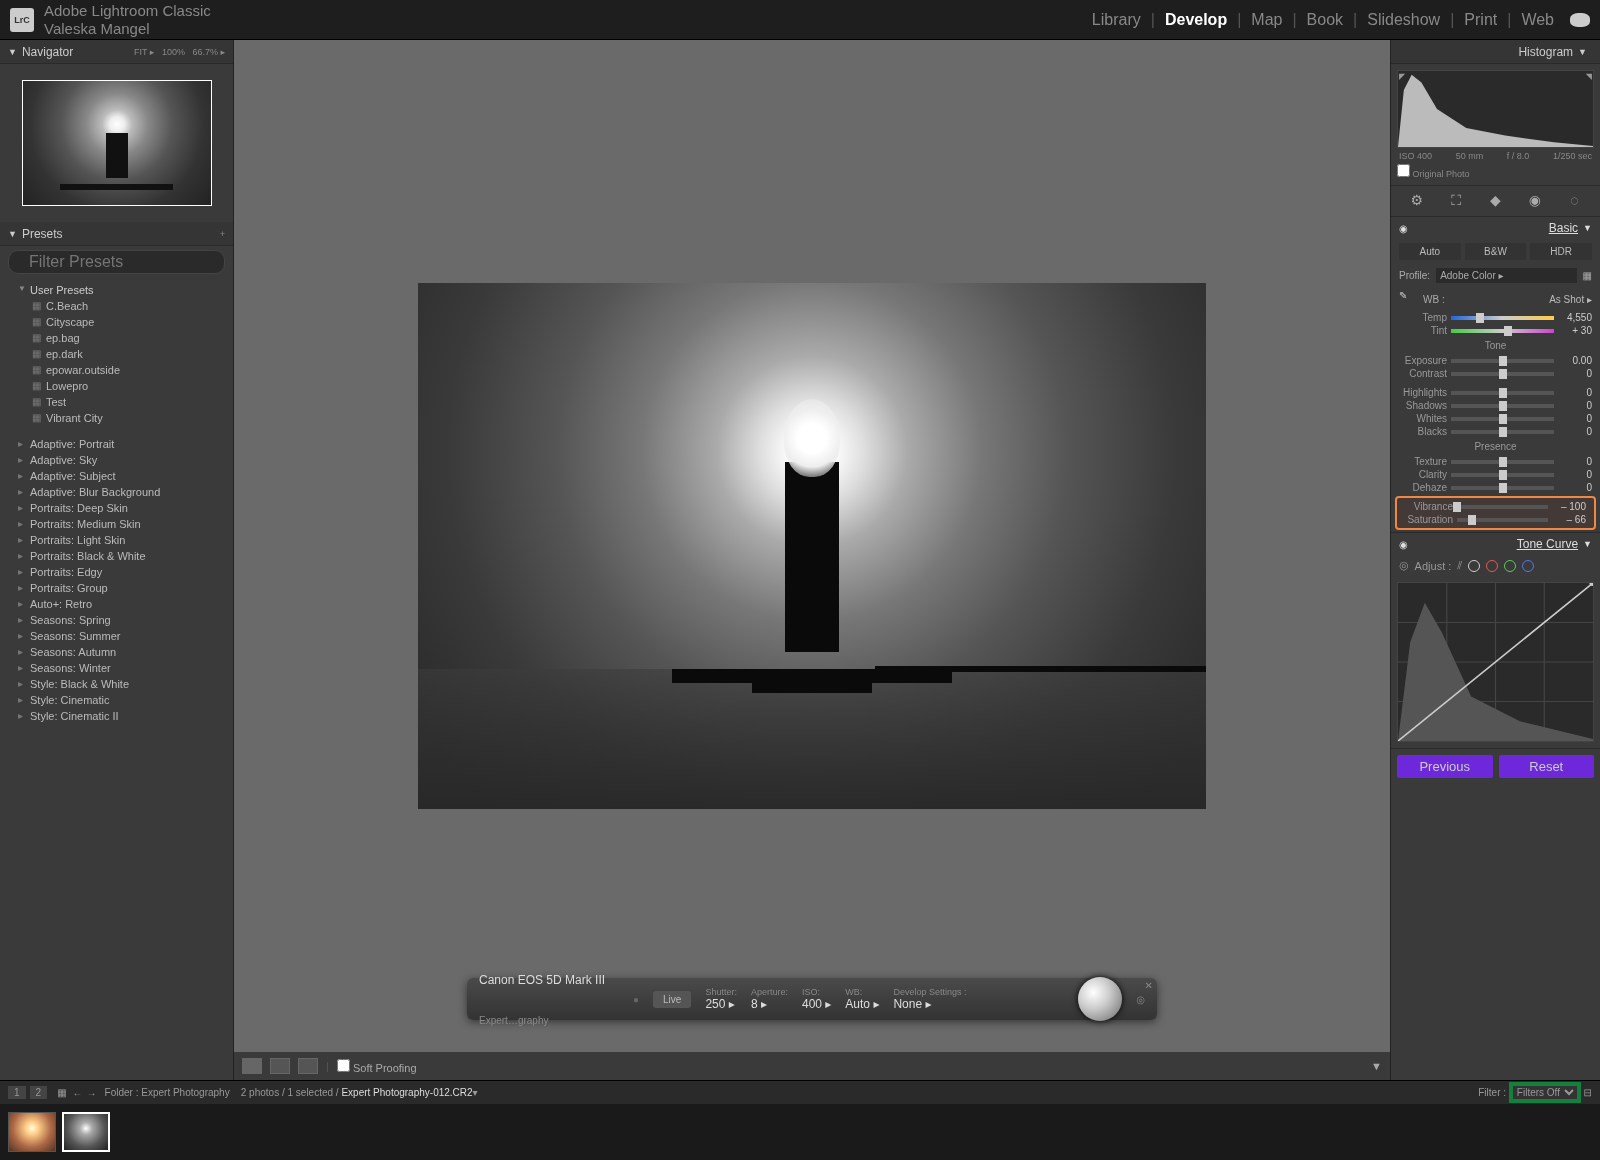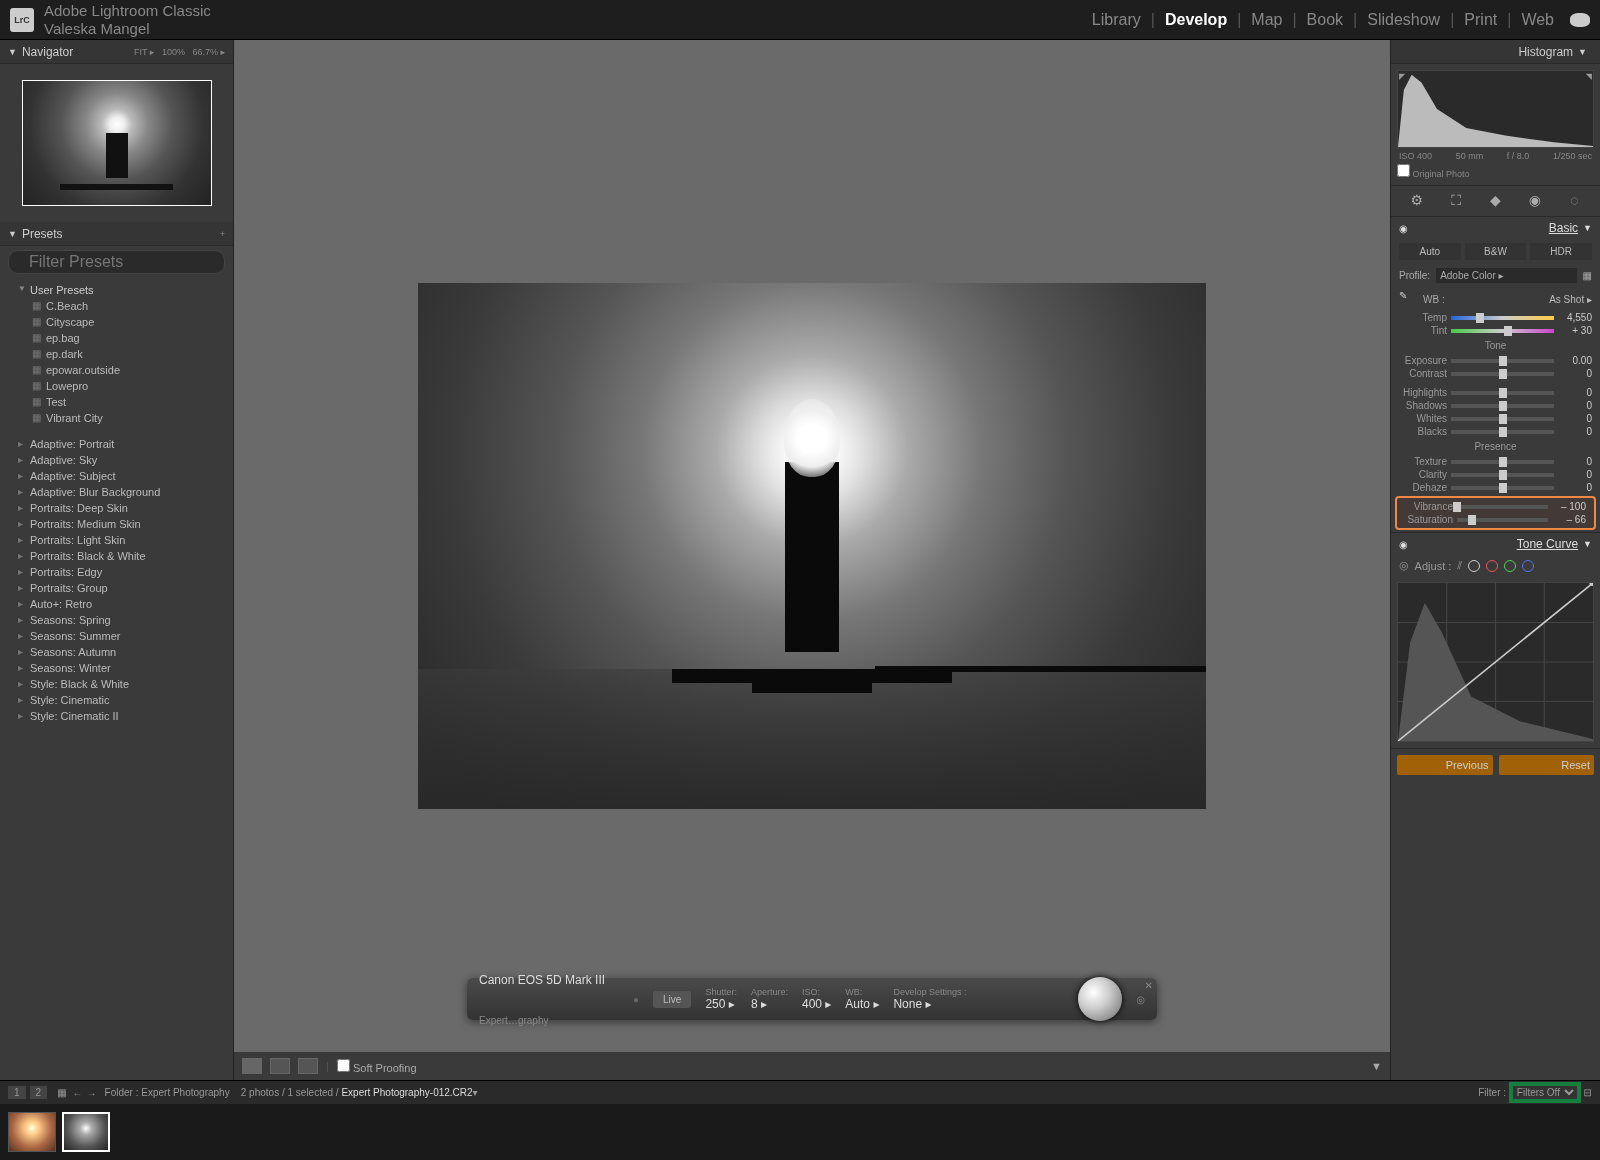--- a/index.html
+++ b/index.html
@@ -28,21 +28,21 @@
 .presets { flex:1; overflow:auto; padding:4px 0; }
 .search { margin:4px 8px; }
 .search input { width:100%; background:#2a2a2a; border:1px solid #444; border-radius:10px; color:#888; padding:2px 8px 2px 20px; font-size:16px; }
 .preset-group { padding:2px 10px 2px 30px; font-size:11px; color:#ccc; position:relative; }
 .preset-group::before { content:"▼"; position:absolute; left:18px; font-size:8px; color:#888; }
 .preset-item { padding:2px 10px 2px 46px; font-size:11px; color:#bbb; cursor:pointer; position:relative; }
 .preset-item::before { content:"▦"; position:absolute; left:32px; color:#777; font-size:10px; }
 .preset-item.cat { padding-left:30px; color:#bbb; }
 .preset-item.cat::before { content:"▸"; left:18px; }
 .btn-row { display:flex; gap:6px; padding:6px; }
-.btn { flex:1; background:#a16207; color:#ccc; text-align:right; padding:4px; font-size:11px; cursor:pointer; border-radius:2px; }
+.btn { flex:1; background:#6d28d9; color:#ccc; text-align:center; padding:4px; font-size:13px; cursor:pointer; border-radius:2px; }
 .center { flex:1; display:flex; flex-direction:column; background:#6a6a6a; position:relative; }
 .canvas { flex:1; display:flex; align-items:center; justify-content:center; padding:20px; }
 .photo { width:788px; height:526px; background:radial-gradient(circle at 50% 32%, #fff 0%, #f8f8f8 5%, #ddd 10%, #aaa 18%, #777 32%, #555 48%, #3a3a3a 68%, #2a2a2a 90%); position:relative; }
 .bulb { position:absolute; left:50%; top:22%; width:56px; height:78px; background:radial-gradient(circle,#fff 30%,#eee 60%, rgba(255,255,255,0) 100%); border-radius:50% 50% 45% 45%; transform:translateX(-50%); }
 .socket { position:absolute; left:50%; top:34%; width:54px; height:190px; background:#0a0a0a; transform:translateX(-50%); }
 .base { position:absolute; left:50%; bottom:24%; width:280px; height:14px; background:#0a0a0a; transform:translateX(-50%); }
 .base2 { position:absolute; left:50%; bottom:22%; width:120px; height:20px; background:#0a0a0a; transform:translateX(-50%); }
 .cord { position:absolute; bottom:26%; left:58%; right:0; height:6px; background:#0a0a0a; }
 .reflection { position:absolute; bottom:0; left:0; right:0; height:140px; background:linear-gradient(to bottom, rgba(60,60,60,0.6), rgba(40,40,40,0.9)); }
 .tether { position:absolute; bottom:60px; left:50%; transform:translateX(-50%); width:690px; height:42px; background:linear-gradient(to bottom,#4a4a4a,#333); border-radius:6px; display:flex; align-items:center; padding:0 12px; gap:14px; font-size:10px; color:#bbb; box-shadow:0 2px 8px rgba(0,0,0,0.5); }

